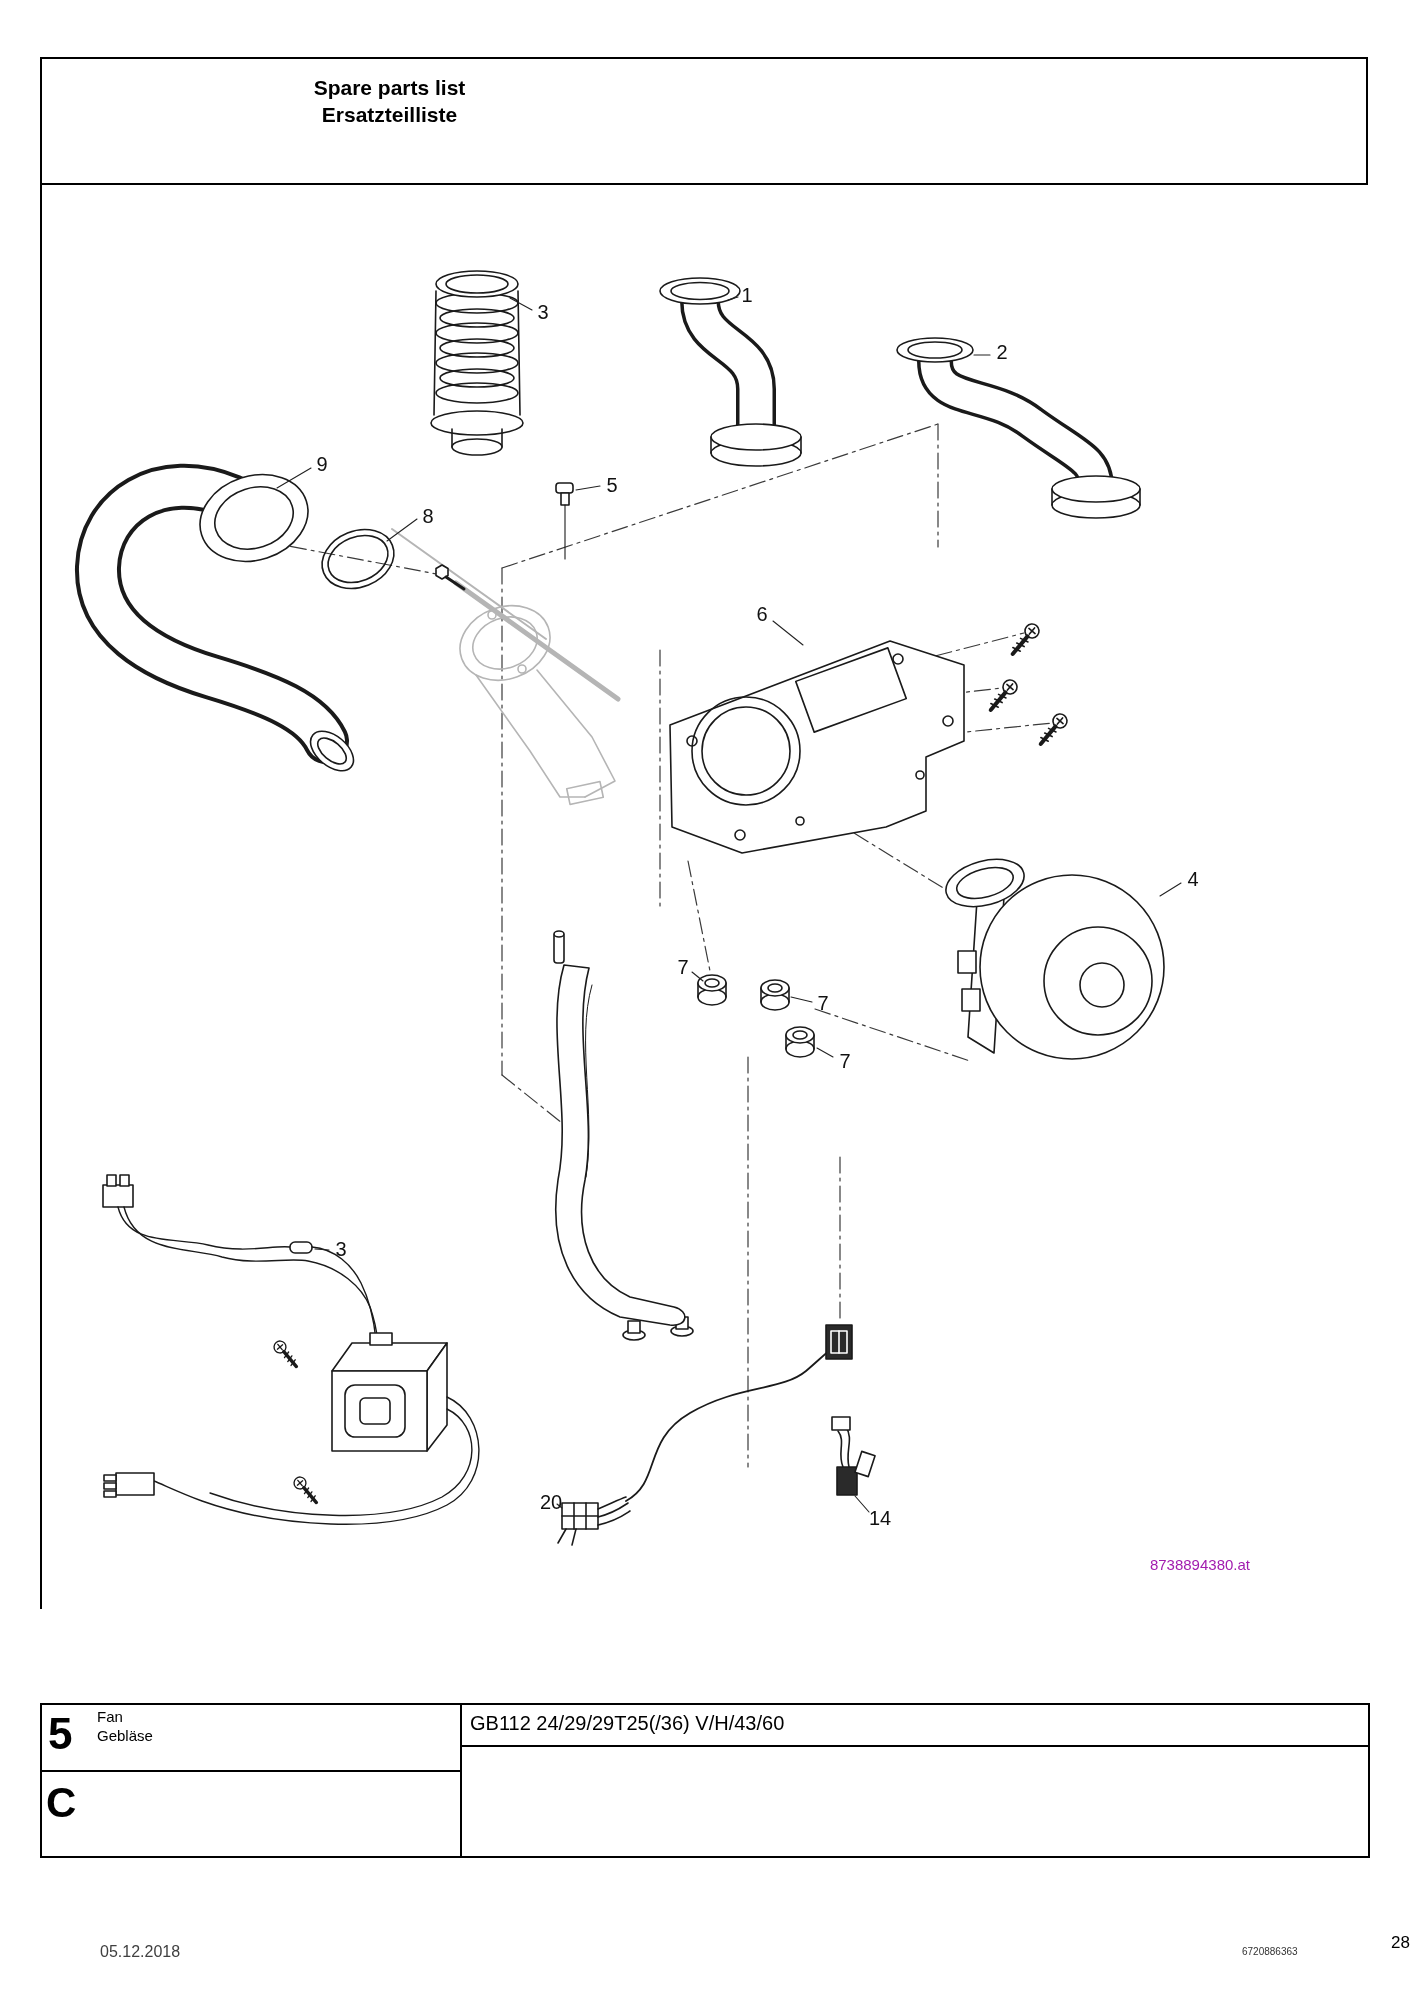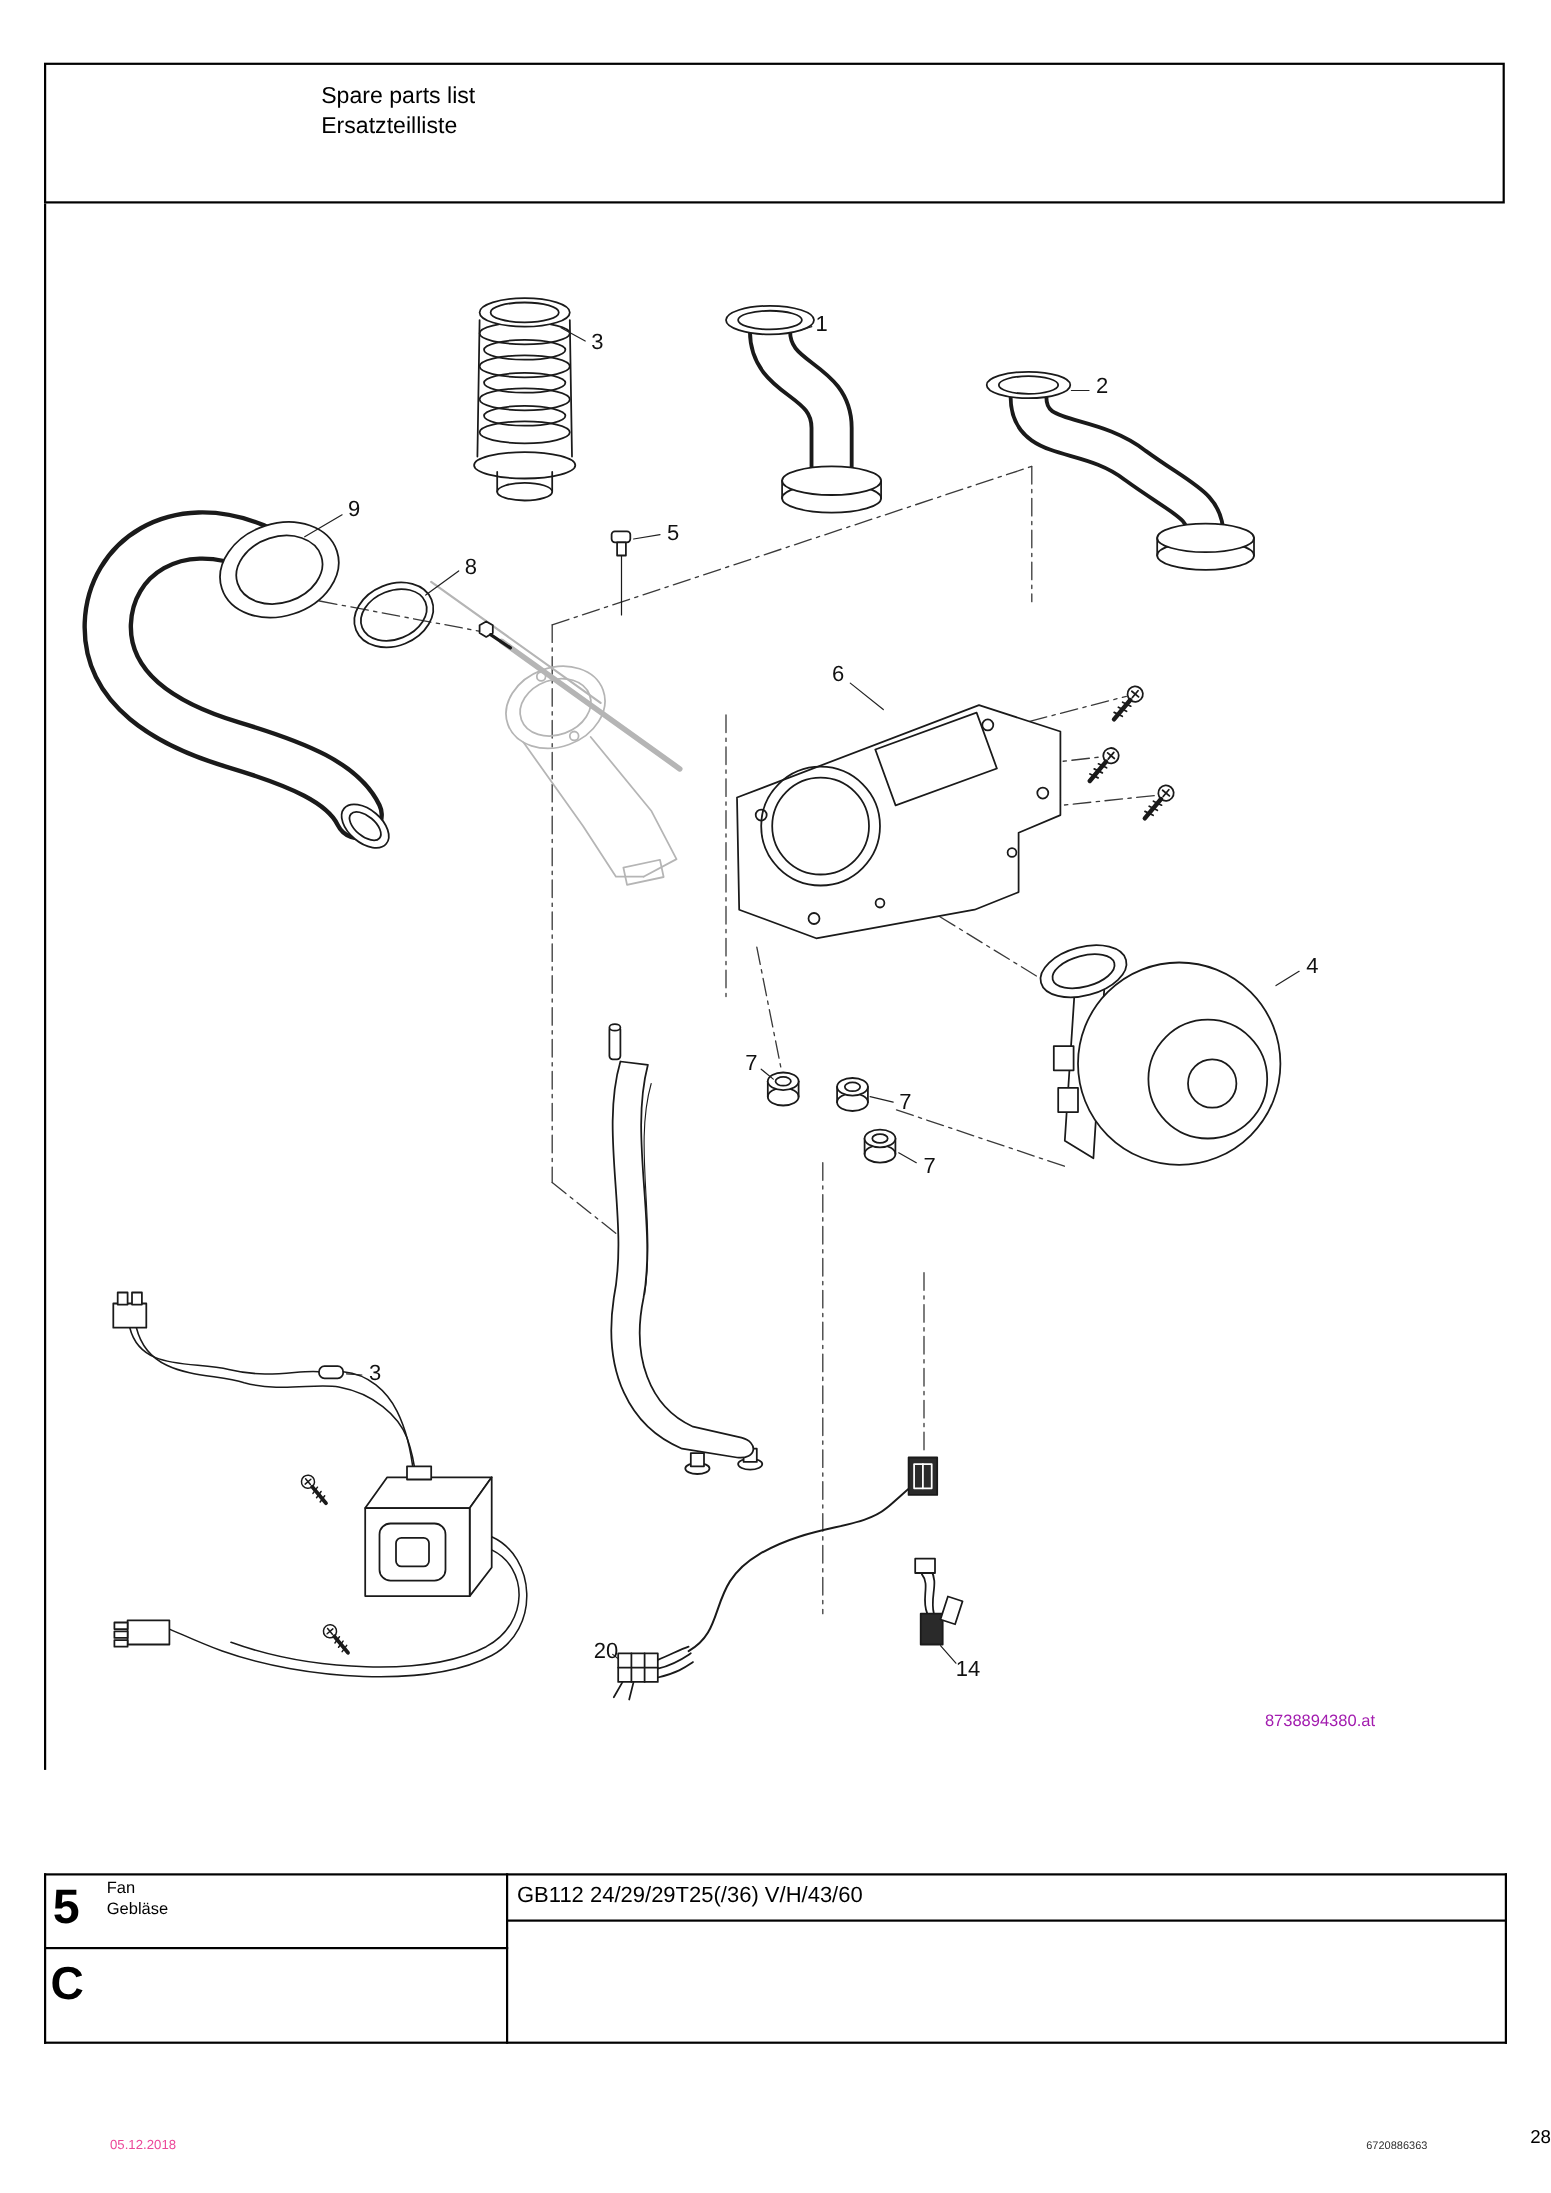--- a/index.html
+++ b/index.html
@@ -11,38 +11,38 @@
     color:#000;
     margin:0 auto;
     overflow:hidden;
   }
   .hdr-box{
     position:absolute;left:40px;top:57px;width:1328px;height:128px;
     border:2px solid #000;box-sizing:border-box;
   }
   .hdr-title{
     position:absolute;left:292px;top:74px;width:195px;
-    text-align:left;font-weight:normal;font-size:21px;line-height:27px;
+    text-align:center;font-weight:bold;font-size:21px;line-height:27px;
   }
   .left-rule{position:absolute;left:40px;top:185px;width:2px;height:1424px;background:#000;}
   .diagram{position:absolute;left:40px;top:185px;}
   .callout{
     position:absolute;transform:translate(-50%,-50%);
     font-size:20px;color:#111;white-space:nowrap;
   }
   .drawing-number{
     position:absolute;left:1095px;top:1556px;width:155px;
     text-align:right;font-size:15px;color:#a21caf;
   }
   .tline{position:absolute;background:#000;}
   .cell-5{position:absolute;left:48px;top:1704px;font-size:44px;font-weight:bold;line-height:60px;}
   .cell-fan{position:absolute;left:97px;top:1707px;font-size:15px;line-height:19px;}
   .cell-c{position:absolute;left:46px;top:1774px;font-size:42px;font-weight:bold;line-height:58px;}
   .cell-model{position:absolute;left:470px;top:1712px;font-size:20px;font-weight:normal;}
-  .f-date{position:absolute;left:100px;top:1943px;font-size:12px;color:#ec4899;}
+  .f-date{position:absolute;left:100px;top:1943px;font-size:16px;color:#404040;}
   .f-page{position:absolute;left:0;top:1933px;width:100%;text-align:right;font-size:17px;}
   .f-doc{position:absolute;left:1242px;top:1946px;font-size:10px;color:#333;}
   
   .dd{stroke-dasharray:16 5 3 5;stroke-width:1.2;stroke:#3a3a3a;}
   .ld{stroke-width:1.1;stroke:#222;}
 </style>
 </head>
 <body>
 
 <div class="page">

